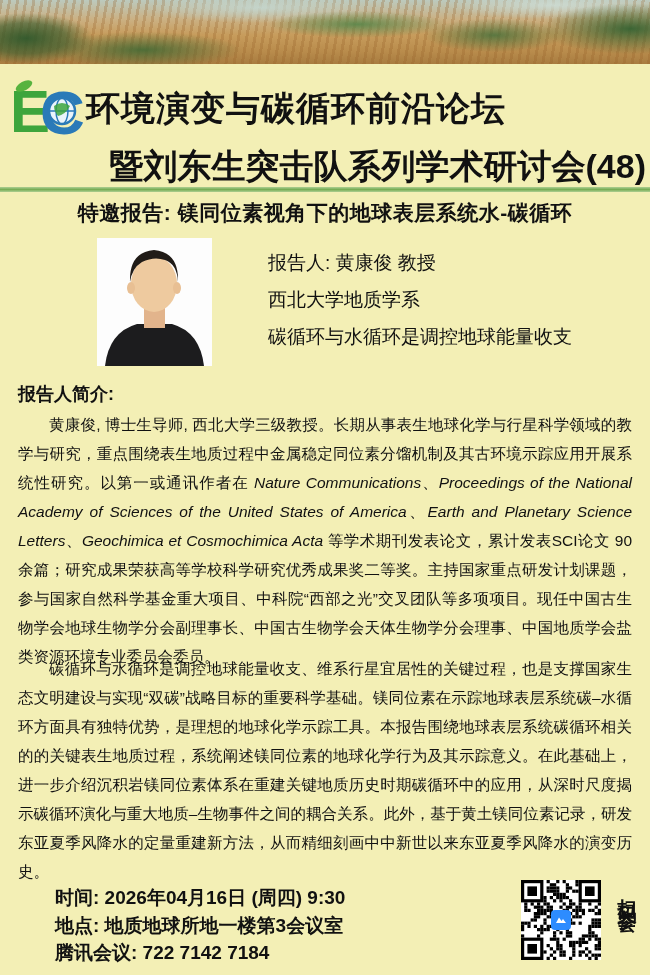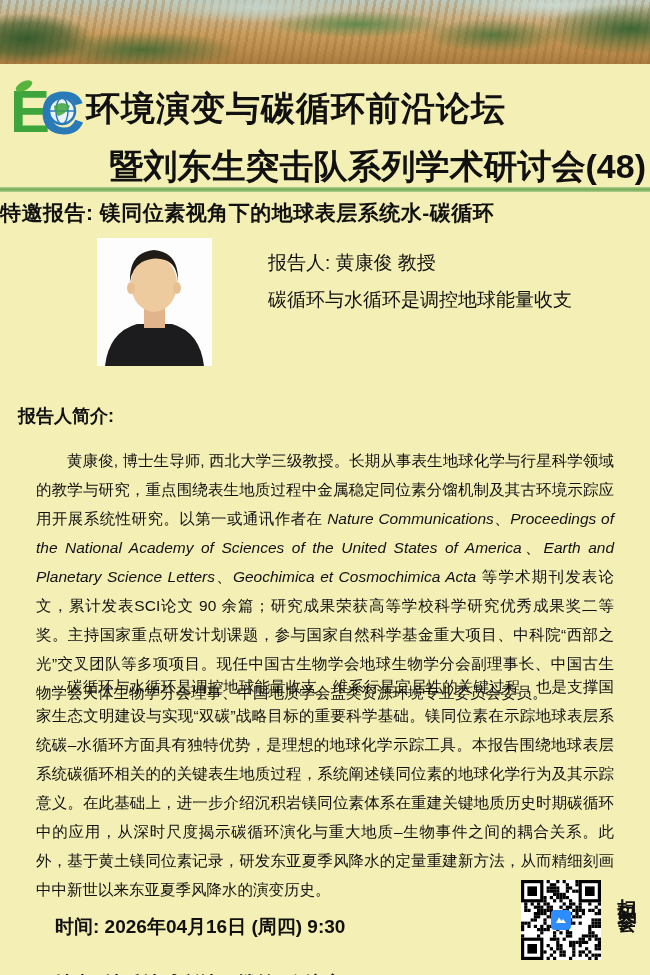--- a/index.html
+++ b/index.html
@@ -26,36 +26,36 @@
   
   .header-band{position:absolute;left:0;top:64px;width:650px;height:128px;}
   .logo{position:absolute;left:10px;top:14px;width:76px;height:62px;}
   .title1{position:absolute;left:86px;top:22px;font-size:34px;font-weight:700;letter-spacing:1px;white-space:nowrap;}
   .title2{position:absolute;right:4px;top:80px;font-size:34px;font-weight:700;letter-spacing:0px;white-space:nowrap;}
   .green-rule{
     position:absolute;left:0;top:187px;width:650px;height:5px;
     background:linear-gradient(180deg,#aecf92 0%,#77ad55 50%,#aecf92 100%);
   }
   
-  .talk-title{position:absolute;left:0;top:199px;width:650px;text-align:left;
+  .talk-title{position:absolute;left:0;top:199px;width:650px;text-align:center;
     font-size:21px;font-weight:700;letter-spacing:.5px;}
   
   .portrait{position:absolute;left:97px;top:238px;width:115px;height:128px;background:#fdfdfd;}
   .speaker-info{position:absolute;left:255px;top:244px;font-size:19px;line-height:37px;}
   .speaker-info div{white-space:nowrap;margin-left:13px;}
   
   .section{position:absolute;left:18px;width:614px;}
-  .sec-bio{top:404px;}
+  .sec-bio{top:382px;}
   .sec-abs{top:654px;}
   .sec-head{font-size:18px;font-weight:700;margin:0 0 4px 0;}
-  .para{margin:18px;font-size:15.5px;line-height:29px;text-align:justify;text-indent:2em;}
+  .para{margin:0;font-size:15.5px;line-height:29px;text-align:justify;text-indent:2em;}
   .it{font-style:italic;}
   
   .footer{position:absolute;left:55px;top:884px;font-size:19px;font-weight:700;line-height:27.5px;}
-  .footer div{white-space:nowrap;margin-top:29px;}
+  .footer div{white-space:nowrap;}
   .qr-wrap{position:absolute;left:521px;top:880px;width:80px;height:80px;background:#ffffff;}
   .qr-wrap svg{display:block;}
   .qr-logo{
     position:absolute;left:30px;top:30px;width:20px;height:20px;border-radius:4px;
     background:#2d8cff;display:flex;align-items:center;justify-content:center;
   }
   .qr-caption{
     position:absolute;left:614px;top:884px;height:85px;
     writing-mode:vertical-rl;font-size:19px;font-weight:700;letter-spacing:5px;
   }
@@ -92,20 +92,21 @@
       <path d="M8,128 Q12,94 40,86 L75,86 Q103,94 107,128 Z" fill="#1c1c1e"></path>
       <rect x="47" y="66" width="21" height="24" fill="#e2b48c"></rect>
       <ellipse cx="57" cy="46" rx="23" ry="28" fill="#eeca9f"></ellipse>
       <path d="M33,44 Q32,14 57,12 Q82,14 81,44 Q80,26 68,22 Q57,18 45,24 Q35,30 33,44 Z" fill="#201b17"></path>
       <ellipse cx="34" cy="50" rx="4" ry="6" fill="#e8bf93"></ellipse>
       <ellipse cx="80" cy="50" rx="4" ry="6" fill="#e8bf93"></ellipse>
     </svg>
   </div>
   <div class="speaker-info">
     <div>报告人: 黄康俊 教授</div>
+    <div>西北大学地质学系</div>
     <div>碳循环与水循环是调控地球能量收支</div>
   </div>
 
   <div class="section sec-bio">
     <p class="sec-head">报告人简介:</p>
     <p class="para"><span>黄康俊, 博士生导师, 西北大学三级教授。长期从事表生地球化学与行星科学领域的教学与研究，重点围绕表生地质过程中金属稳定同位素分馏机制及其古环境示踪应用开展系统性研究。以第一或通讯作者在 </span><span class="it">Nature Communications</span><span>、</span><span class="it">Proceedings of the National Academy of Sciences of the United States of America</span><span>、</span><span class="it">Earth and Planetary Science Letters</span><span>、</span><span class="it">Geochimica et Cosmochimica Acta</span><span> 等学术期刊发表论文，累计发表SCI论文 90 余篇；研究成果荣获高等学校科学研究优秀成果奖二等奖。主持国家重点研发计划课题，参与国家自然科学基金重大项目、中科院“西部之光”交叉团队等多项项目。现任中国古生物学会地球生物学分会副理事长、中国古生物学会天体生物学分会理事、中国地质学会盐类资源环境专业委员会委员。</span></p>
   </div>
 
   <div class="section sec-abs">
     <p class="para">碳循环与水循环是调控地球能量收支、维系行星宜居性的关键过程，也是支撑国家生态文明建设与实现“双碳”战略目标的重要科学基础。镁同位素在示踪地球表层系统碳–水循环方面具有独特优势，是理想的地球化学示踪工具。本报告围绕地球表层系统碳循环相关的的关键表生地质过程，系统阐述镁同位素的地球化学行为及其示踪意义。在此基础上，进一步介绍沉积岩镁同位素体系在重建关键地质历史时期碳循环中的应用，从深时尺度揭示碳循环演化与重大地质–生物事件之间的耦合关系。此外，基于黄土镁同位素记录，研发东亚夏季风降水的定量重建新方法，从而精细刻画中中新世以来东亚夏季风降水的演变历史。</p>

